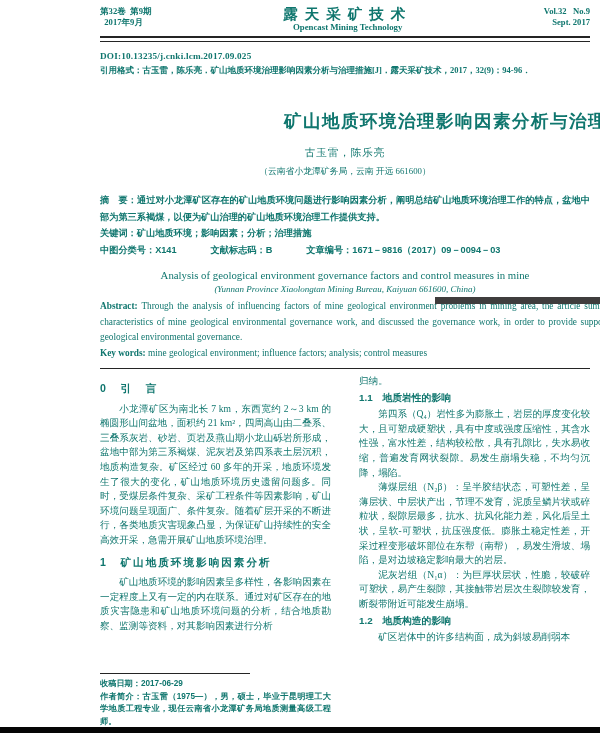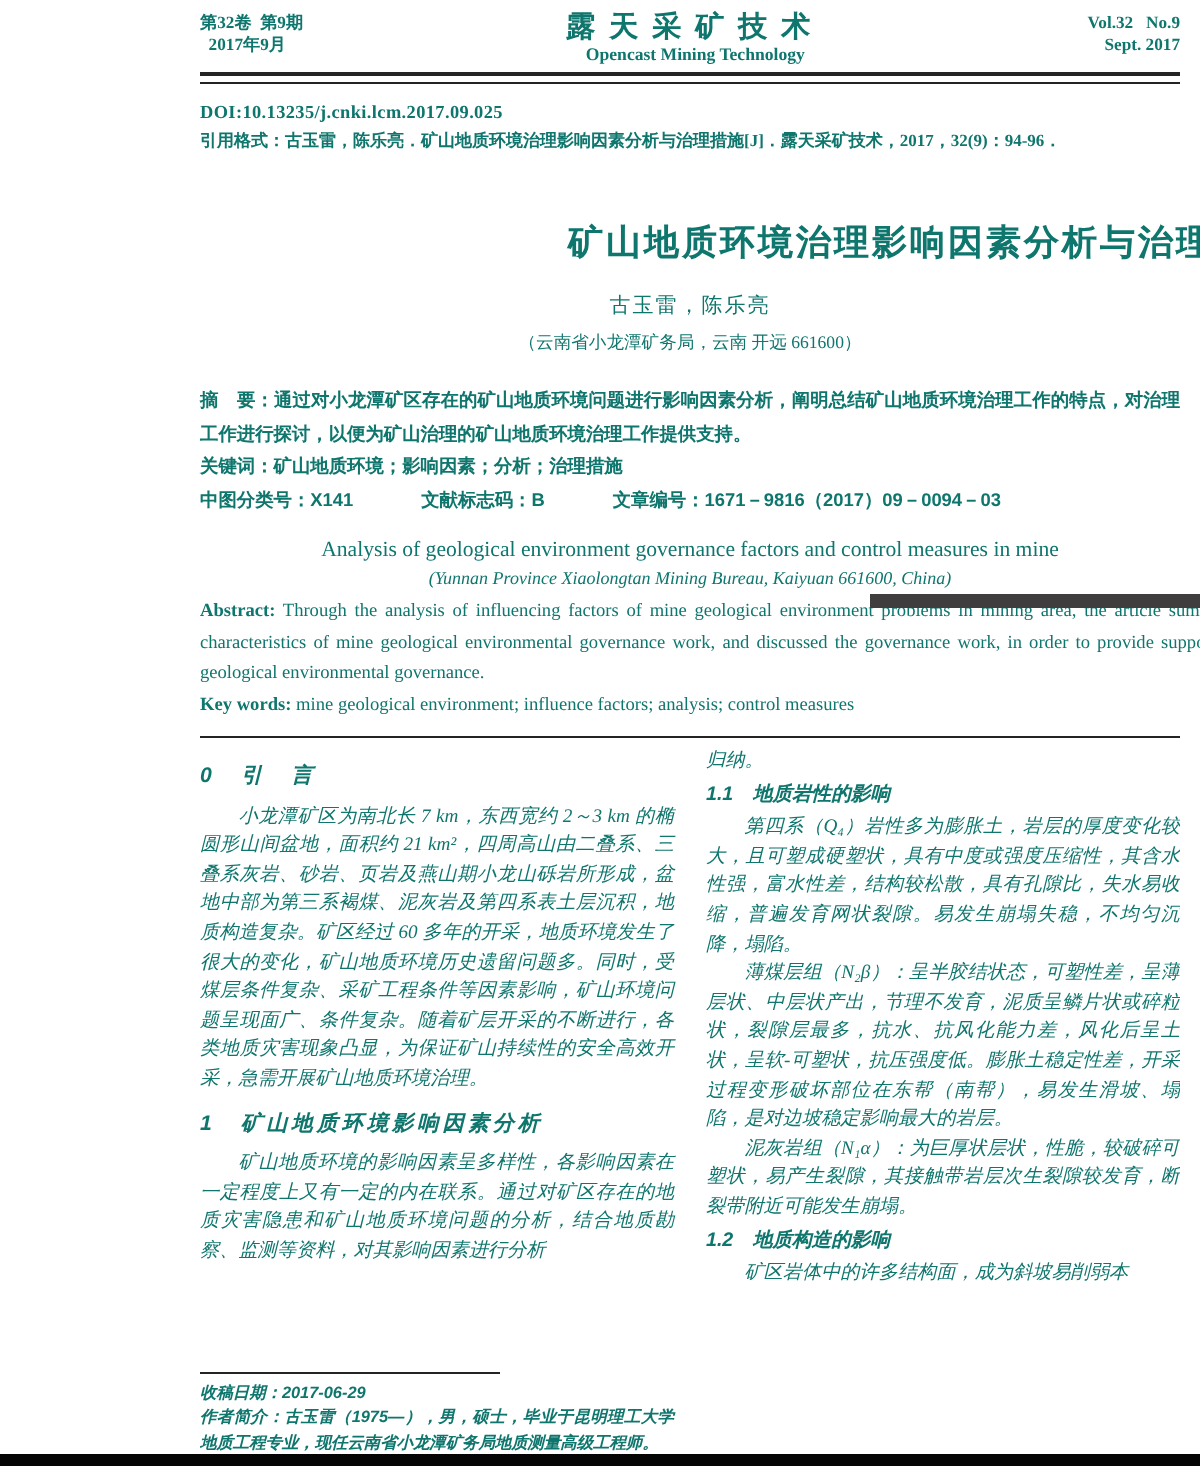--- a/index.html
+++ b/index.html
@@ -42,21 +42,21 @@
   .en-title{font-size:10.8px;font-weight:normal;}
   .en-authors{margin-top:4px;font-size:9.4px;}
   .en-affil{margin-top:3px;font-size:9px;font-style:italic;}
   .en-abs{margin:5px 0 0 55px;text-align:justify;font-size:9.3px;line-height:15.5px;}
   .en-abs p{margin:0;}
   .en-label{font-weight:bold;}
   .streak{position:absolute;left:435px;top:297px;width:165px;height:7px;
           background:#3f3d3d;}
   
   .body-rule{margin:7px 55px 0 55px;border-top:1.5px solid #242424;}
-  .columns{display:flex;gap:16px;margin:5px 55px 0 55px;height:354px;overflow:hidden;font-style:italic;}
+  .columns{display:flex;gap:28px;margin:5px 55px 0 55px;height:354px;overflow:hidden;}
   .col{width:237px;font-size:9.6px;line-height:14.6px;text-align:justify;}
   .col p{margin:0;text-indent:2em;}
   .col p.cont{text-indent:0;}
   .h-sec{font-size:10.6px;font-weight:bold;margin:7px 0 6px 0;letter-spacing:2px;
          font-family:"Liberation Sans","DejaVu Sans",sans-serif;text-align:left;}
   .h-sub{font-size:9.8px;font-weight:bold;margin:2px 0 2px 0;
          font-family:"Liberation Sans","DejaVu Sans",sans-serif;text-align:left;}
   .col-left{display:flex;flex-direction:column;}
   
   .footnote{margin-top:auto;font-size:8.2px;line-height:12.4px;font-weight:600;
@@ -84,21 +84,21 @@
     <div class="rule-double"></div>
 
     <div class="doi">DOI:10.13235/j.cnki.lcm.2017.09.025</div>
     <div class="cite">引用格式：古玉雷，陈乐亮．矿山地质环境治理影响因素分析与治理措施[J]．露天采矿技术，2017，32(9)：94-96．</div>
 
     <div class="title-cn">矿山地质环境治理影响因素分析与治理措施</div>
     <div class="authors-cn">古玉雷，陈乐亮</div>
     <div class="affil-cn">（云南省小龙潭矿务局，云南 开远 661600）</div>
 
     <div class="cn-abs">
-      <p><span>摘　要：</span><span>通过对小龙潭矿区存在的矿山地质环境问题进行影响因素分析，阐明总结矿山地质环境治理工作的特点，对治理工作进行探讨，以便为矿山治理的矿山地质环境治理工作提供支持。</span></p>
+      <p><span>摘　要：</span><span>通过对小龙潭矿区存在的矿山地质环境问题进行影响因素分析，阐明总结矿山地质环境治理工作的特点，盆地中部为第三系褐煤，以便为矿山治理的矿山地质环境治理工作提供支持。</span></p>
       <p><span>关键词：</span><span>矿山地质环境；影响因素；分析；治理措施</span></p>
     </div>
     <div class="meta-row">
       <span>中图分类号：X141</span>
       <span>文献标志码：B</span>
       <span>文章编号：1671－9816（2017）09－0094－03</span>
     </div>
 
     <div class="en-block">
       <div class="en-title">Analysis of geological environment governance factors and control measures in mine</div>

